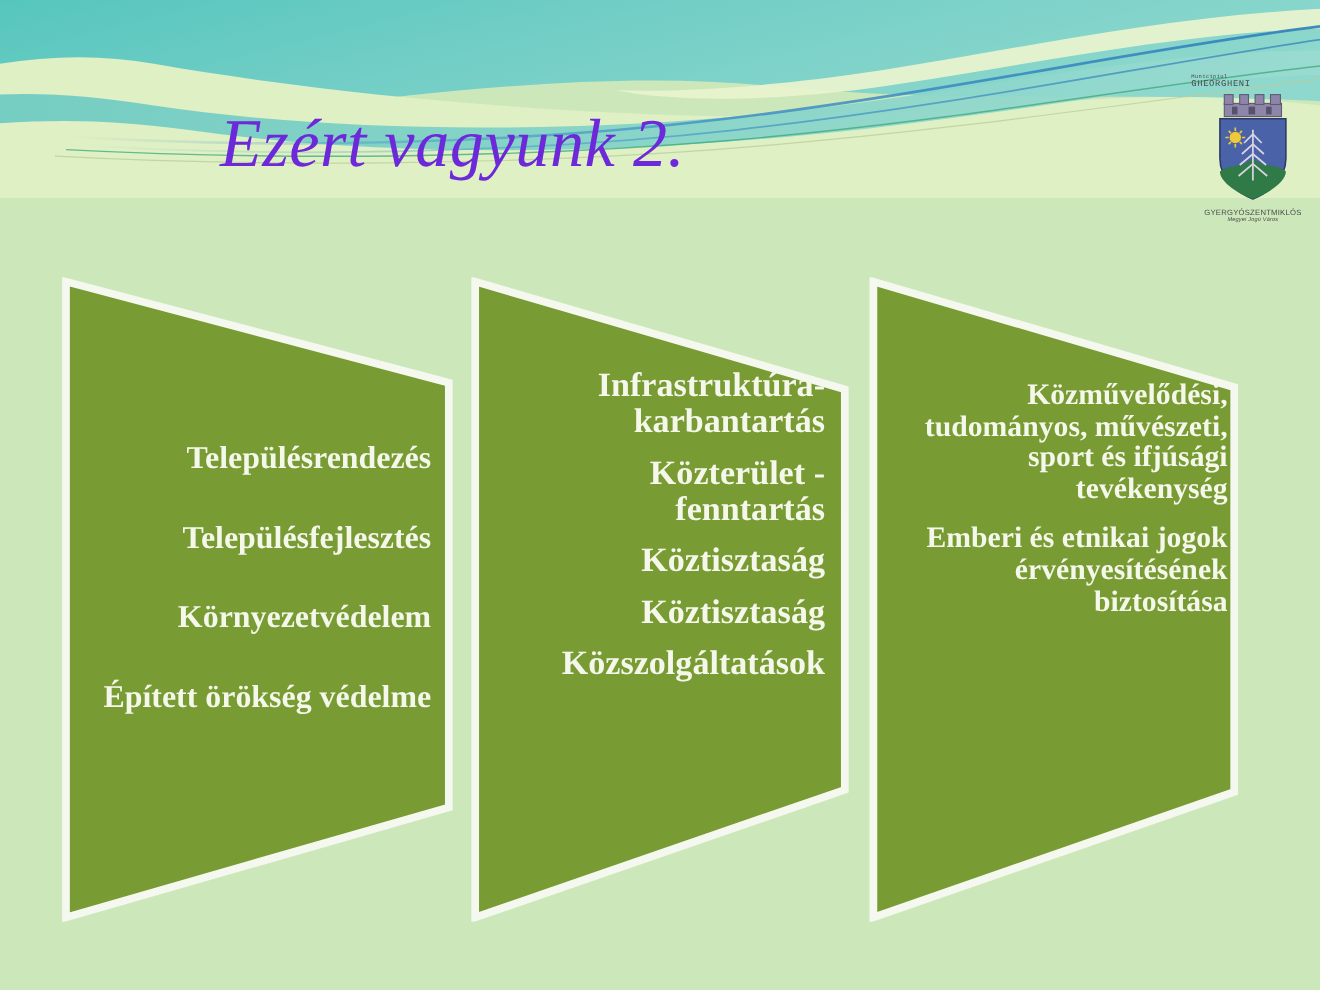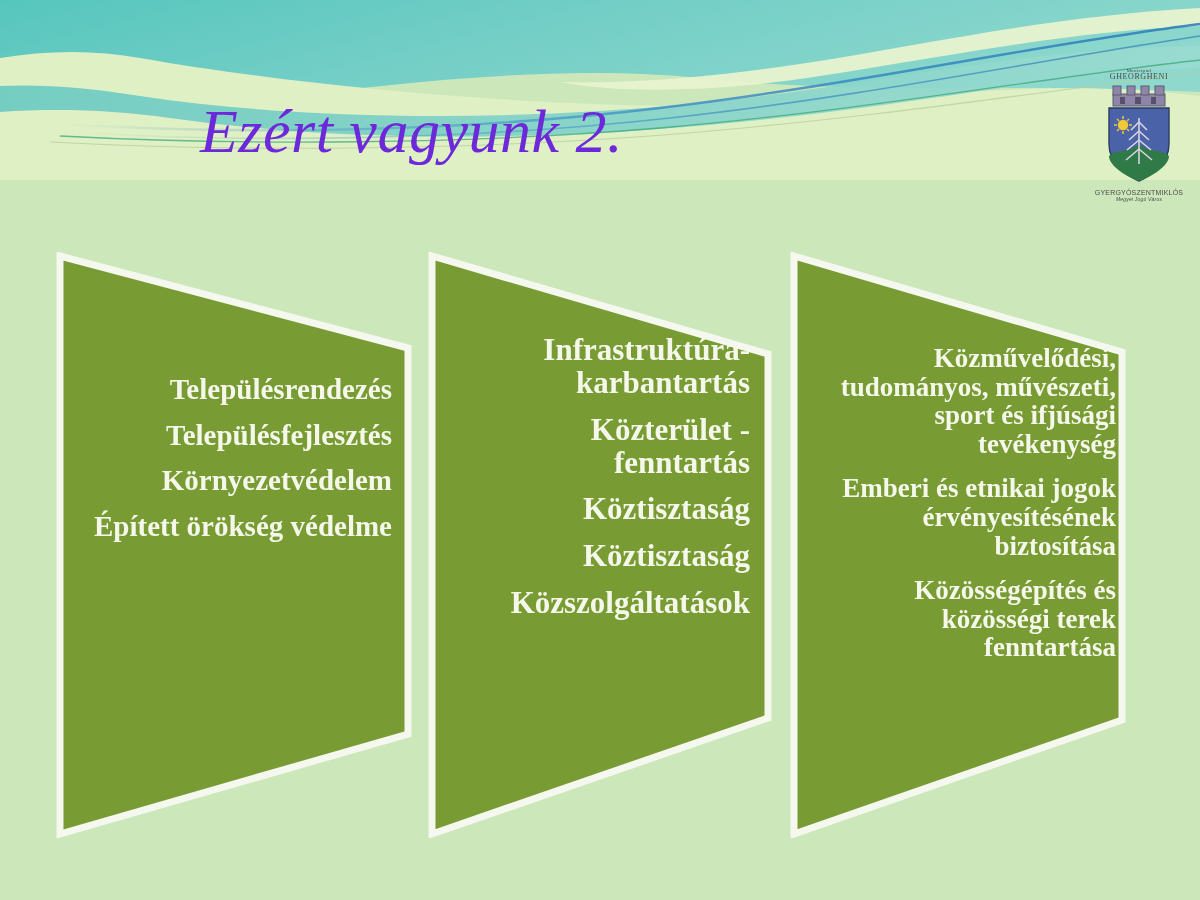--- a/index.html
+++ b/index.html
@@ -30,22 +30,21 @@
     font-family:"Liberation Serif", serif;
   }
 
   
   #city-logo{
     position:absolute;
     left:1083px; top:68px;
     width:112px; height:148px;
   }
   .logo-text-top{
-    text-align:center;
-    font-family:Liberation Serif, serif;
+    font-family:Liberation Mono, monospace;
     color:#4a4a4a;
     line-height:1.05;
   }
   .logo-text-top .l1{ font-size:5px; letter-spacing:.3px; display:block; }
   .logo-text-top .l2{ font-size:8px; letter-spacing:.6px; display:block; }
   .logo-text-bot{
     text-align:center;
     font-family:"Liberation Sans", sans-serif;
     color:#4a4a4a;
     line-height:1.15;
@@ -74,21 +73,21 @@
     font-weight:700;
     line-height:1.06;
     text-align:right;
   }
 
   #panel-1{ left:56px; }
   #panel-2{ left:428px; }
   #panel-3{ left:790px; }
 
   #panel-1 .panel-body{ left:24px; top:122px; width:312px; }
-  #panel-1 .item{ font-size:29px; margin-bottom:15px; }
+  #panel-1 .item{ font-size:29px; margin-bottom:15px;margin-top:27px; }
 
   #panel-2 .panel-body{ left:20px; top:82px; width:302px; }
   #panel-2 .item{ font-size:31px; margin-bottom:14px; }
 
   #panel-3 .panel-body{ left:26px; top:92px; width:300px; }
   #panel-3 .item{ font-size:27px; margin-bottom:16px; }
 </style>
 </head>
 <body>
 
@@ -205,15 +204,14 @@
   </div>
 </div>
 
 <div class="panel" id="panel-3">
   <svg viewBox="0 0 372 586" preserveAspectRatio="none">
     <path d="M4,4 L332,100 L332,468 L4,582 Z" fill="#789b33" stroke="#f5f8ee" stroke-width="7"></path>
   </svg>
   <div class="panel-body">
     <div class="item">Közművelődési, tudományos, művészeti, sport és ifjúsági tevékenység</div>
     <div class="item">Emberi és etnikai jogok érvényesítésének biztosítása</div>
-    <div class="item">Közösségépítés és közösségi terek fenntartása</div>
   </div>
 </div>
 
 </body></html>

